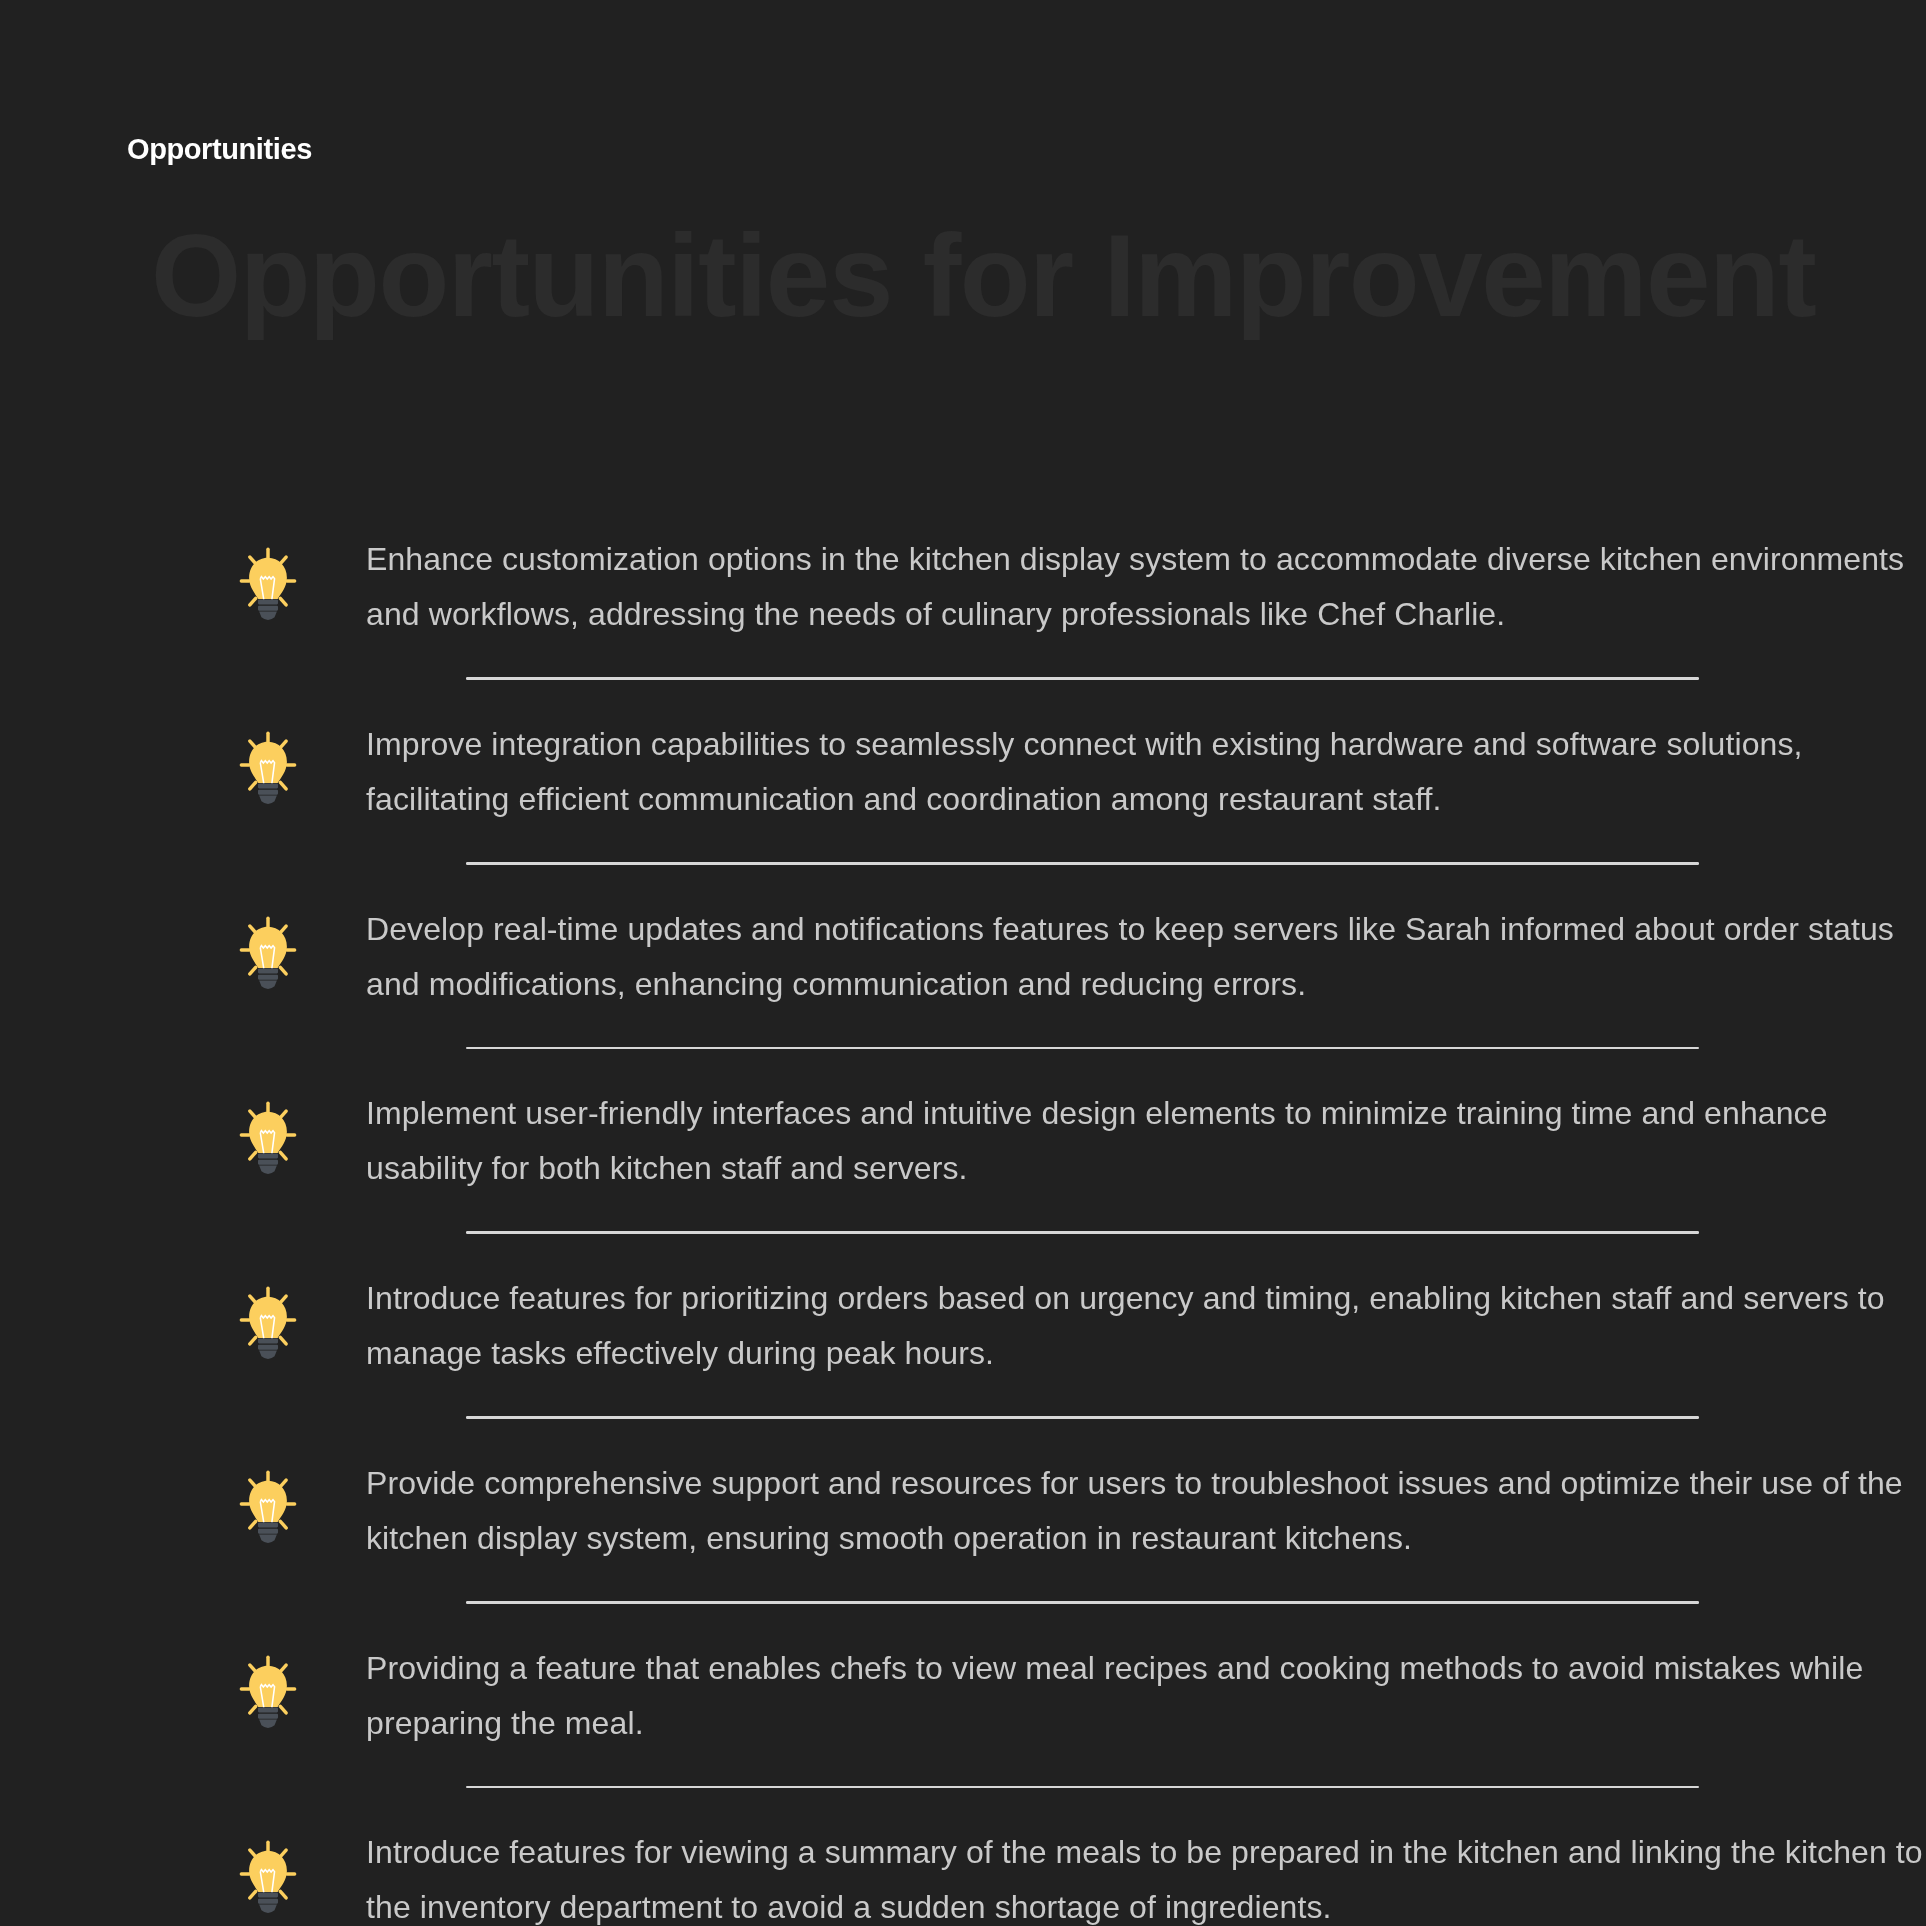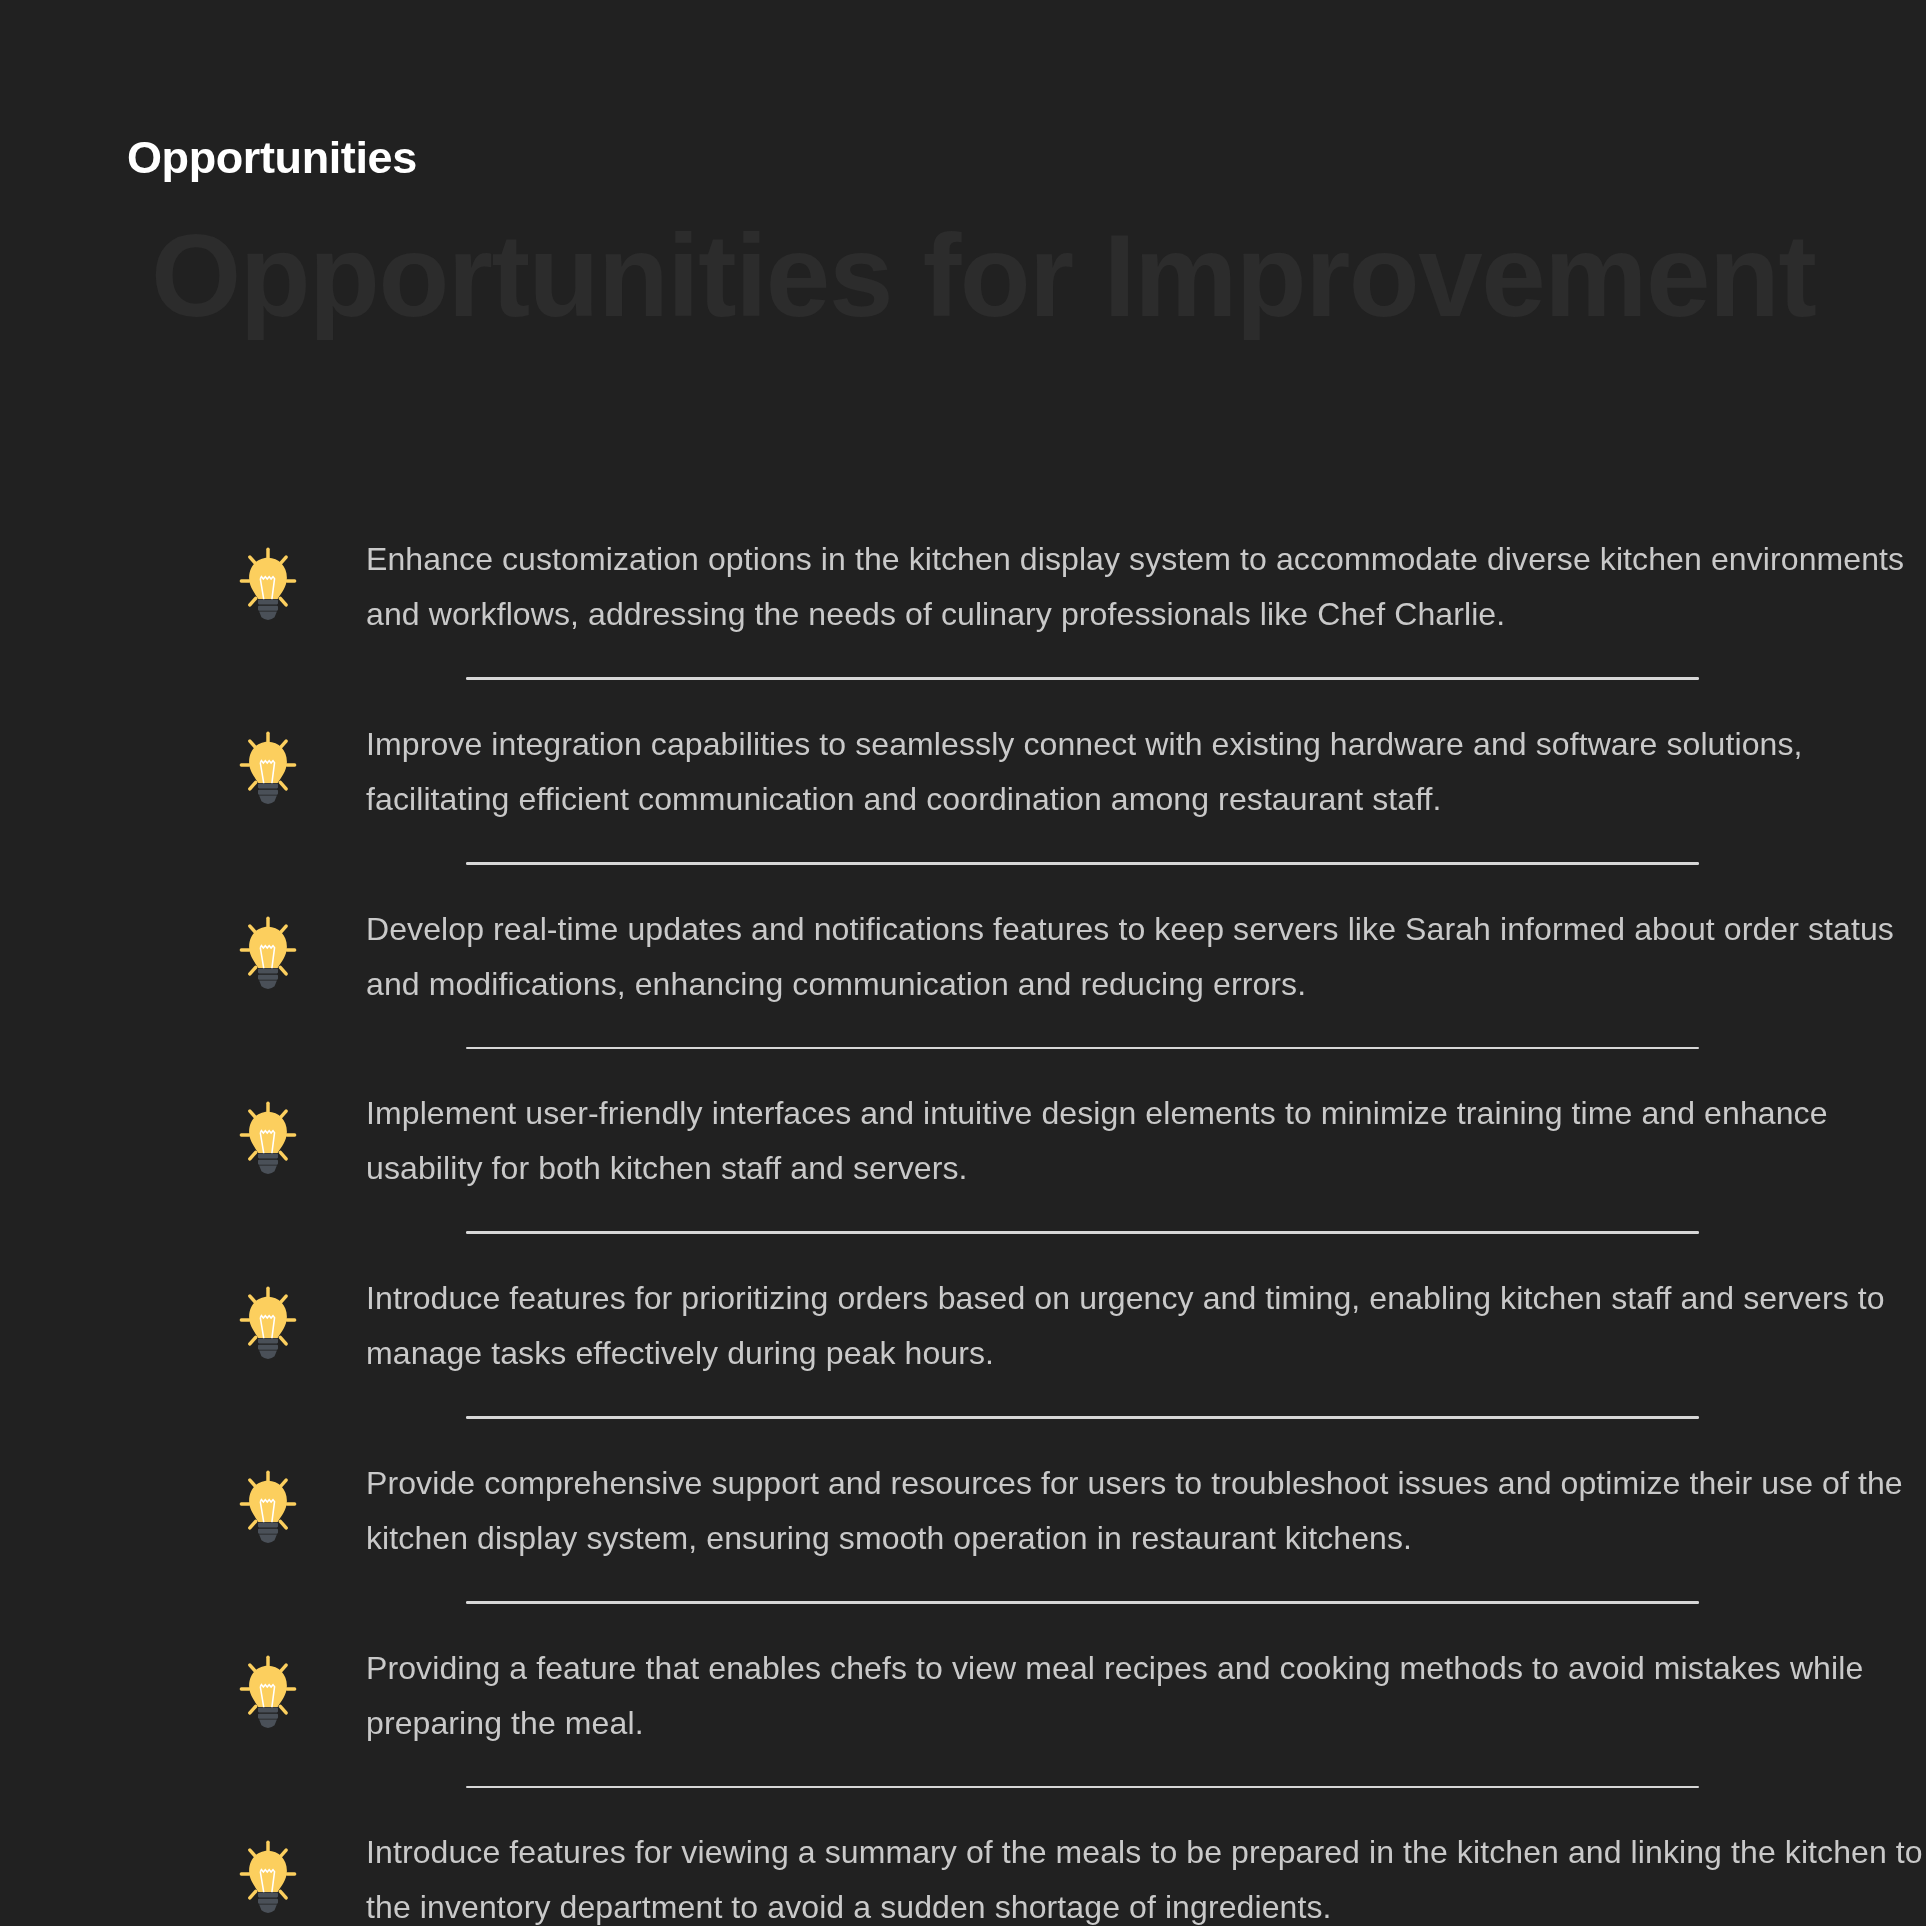--- a/index.html
+++ b/index.html
@@ -23,21 +23,21 @@
   #header-block {
     position:absolute;
     left:0; top:0;
     width:2157px;
     height:366px;
   }
   #page-title {
     position:absolute;
     left:127px;
     top:135px;
-    font-size:45px;
+    font-size:29px;
     font-weight:700;
     color:#ffffff;
     letter-spacing:-0.4px;
     line-height:1;
     white-space:nowrap;
     text-align:center;
   }
   #ghost-title {
     position:absolute;
     left:151px;

